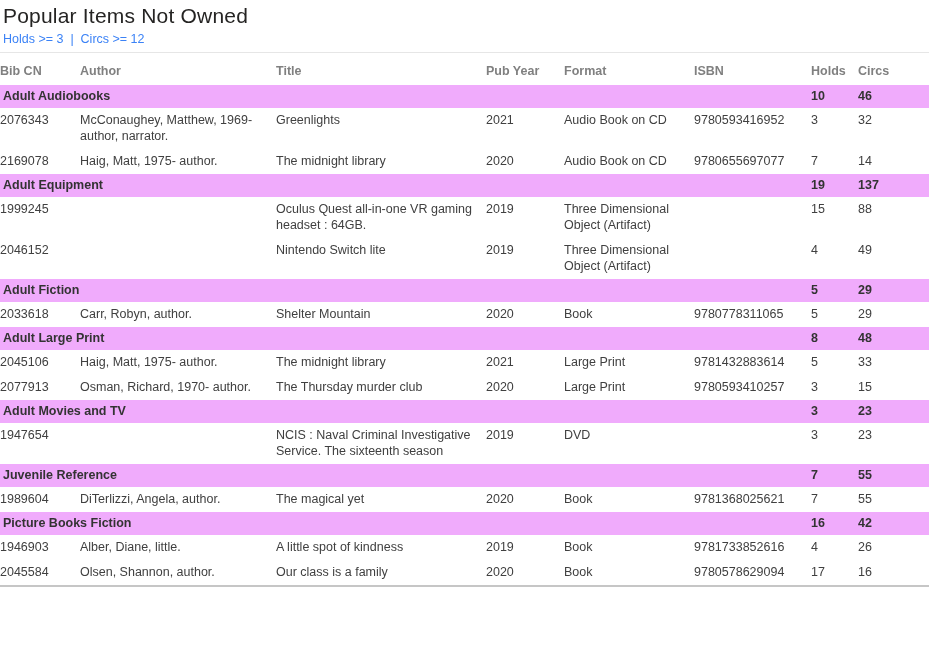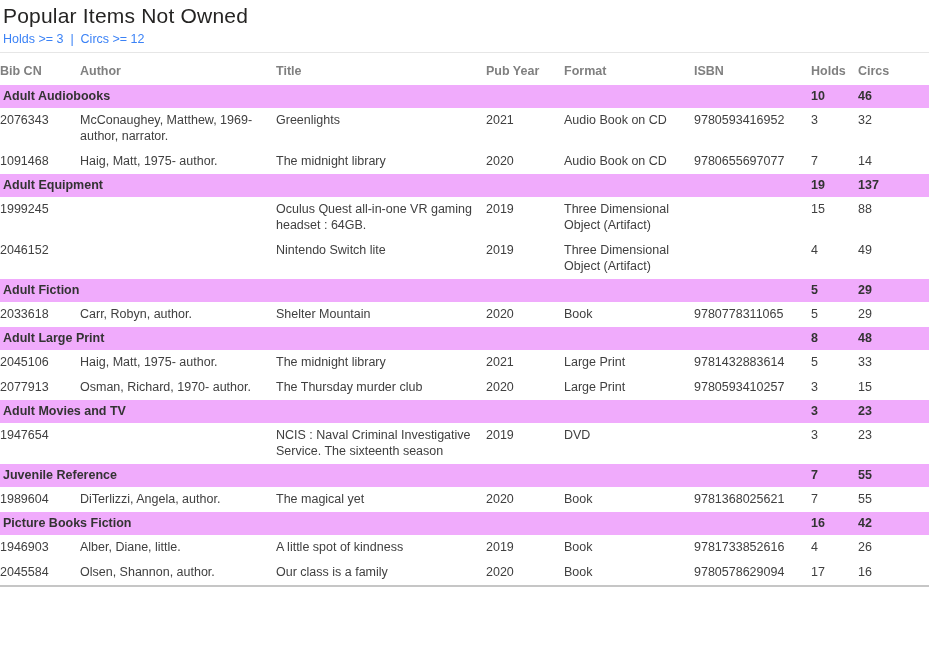--- a/index.html
+++ b/index.html
@@ -117,21 +117,21 @@
           <td class="ar col-bib">2076343</td>
           <td class="al col-author">McConaughey, Matthew, 1969- author, narrator.</td>
           <td class="al col-title">Greenlights</td>
           <td class="al col-pubyear">2021</td>
           <td class="al col-format">Audio Book on CD</td>
           <td class="al col-isbn">9780593416952</td>
           <td class="ar col-holds">3</td>
           <td class="ar col-circs">32</td>
         </tr>
         <tr class="data-row">
-          <td class="ar col-bib">1091468</td>
+          <td class="ar col-bib">2169078</td>
           <td class="al col-author">Haig, Matt, 1975- author.</td>
           <td class="al col-title">The midnight library</td>
           <td class="al col-pubyear">2020</td>
           <td class="al col-format">Audio Book on CD</td>
           <td class="al col-isbn">9780655697077</td>
           <td class="ar col-holds">7</td>
           <td class="ar col-circs">14</td>
         </tr>
         <tr class="group-row">
           <td colspan="6" class="al group-name">Adult Equipment</td>

